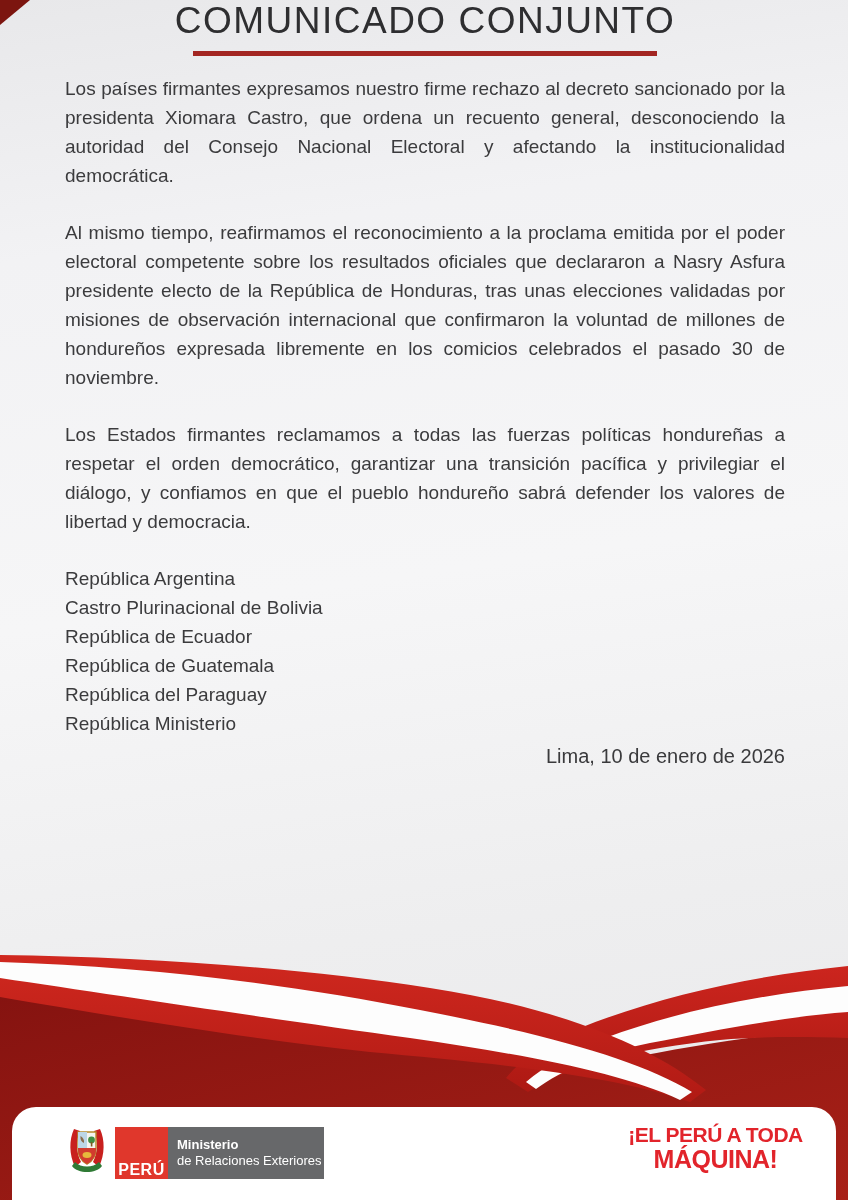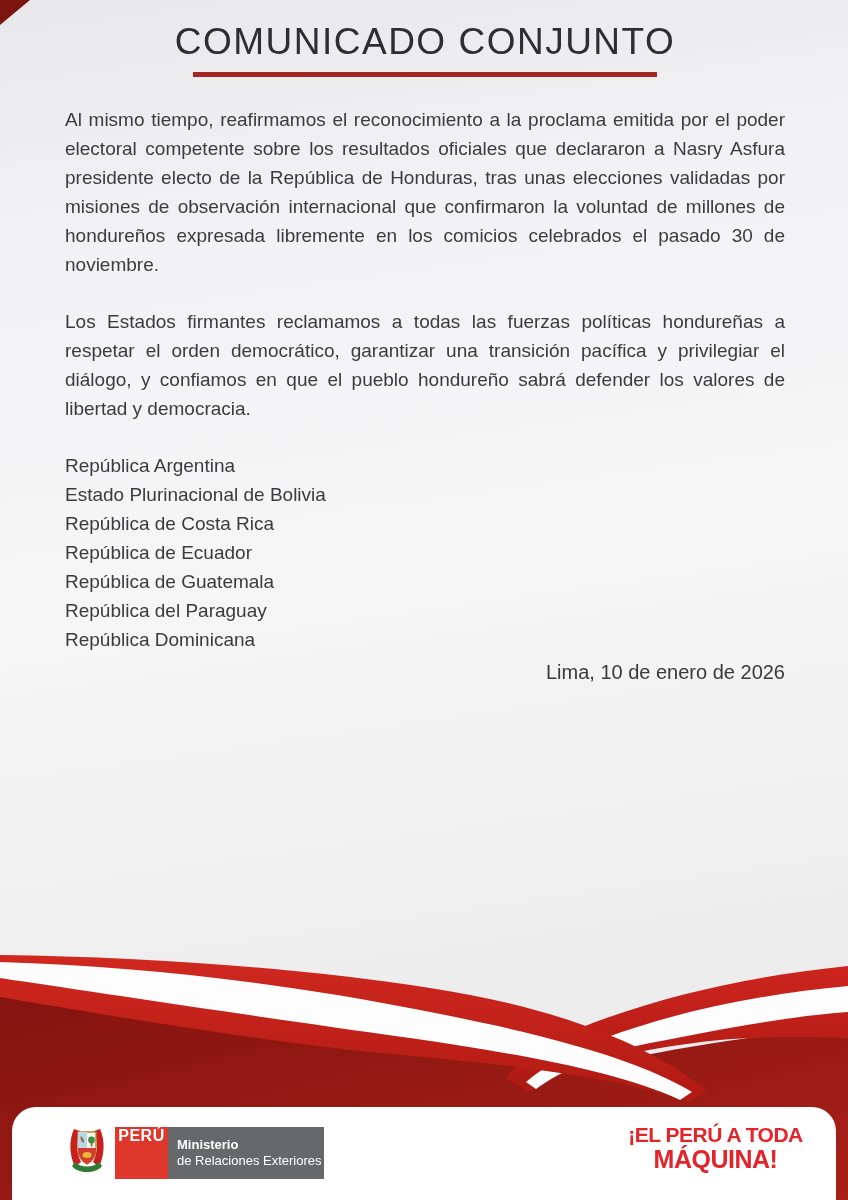--- a/index.html
+++ b/index.html
@@ -25,21 +25,20 @@
   .content {
     position: absolute;
     left: 65px;
     right: 63px;
     top: 0;
     color: #3b3b3d;
   }
 
   .doc-title {
     margin: 0;
-    padding-top: 21px;
     text-align: center;
     font-size: 37px;
     line-height: 42px;
     font-weight: 500;
     letter-spacing: 1.5px;
     color: #2e2e30;
     white-space: nowrap;
   }
 
   .title-rule {
@@ -90,21 +89,21 @@
     left: 54px; top: 19px;
     height: 54px;
     display: flex;
     align-items: center;
   }
   .coat-of-arms { width: 42px; height: 54px; margin-right: 7px; }
   .logo-red-box {
     width: 53px; height: 52px;
     background: #e0372c;
     color: #ffffff;
-    display: flex; align-items: flex-start; justify-content: center;
+    display: flex; align-items: flex-end; justify-content: center;
     font-size: 16px; font-weight: 700; letter-spacing: .5px;
   }
   .logo-gray-box {
     width: 156px; height: 52px;
     background: #67686a;
     color: #ffffff;
     display: flex; flex-direction: column; justify-content: center;
     padding-left: 9px;
     font-size: 13px; line-height: 16px;
   }
@@ -126,31 +125,31 @@
 <body>
 
 <div class="page">
 
   <div class="corner-accent"></div>
 
   <div class="content">
     <h1 class="doc-title">COMUNICADO CONJUNTO</h1>
     <div class="title-rule"></div>
 
+    <p class="first">Los países firmantes expresamos nuestro firme rechazo al decreto sancionado por la presidenta Xiomara Castro, que ordena un recuento general, desconociendo la autoridad del Consejo Nacional Electoral y afectando la institucionalidad democrática.</p>
     <p>Al mismo tiempo, reafirmamos el reconocimiento a la proclama emitida por el poder electoral competente sobre los resultados oficiales que declararon a Nasry Asfura presidente electo de la República de Honduras, tras unas elecciones validadas por misiones de observación internacional que confirmaron la voluntad de millones de hondureños expresada libremente en los comicios celebrados el pasado 30 de noviembre.</p>
     <p>Los Estados firmantes reclamamos a todas las fuerzas políticas hondureñas a respetar el orden democrático, garantizar una transición pacífica y privilegiar el diálogo, y confiamos en que el pueblo hondureño sabrá defender los valores de libertad y democracia.</p>
 
     <div class="signatories">
       <div>República Argentina</div>
-      <div>Estado Plurinacional de Bolivia</div>
-      <div>República de Costa Rica</div>
+      <div>Castro Plurinacional de Bolivia</div>
       <div>República de Ecuador</div>
       <div>República de Guatemala</div>
       <div>República del Paraguay</div>
-      <div>República Dominicana</div>
+      <div>República Ministerio</div>
     </div>
 
     <div class="dateline">Lima, 10 de enero de 2026</div>
   </div>
 
   <div class="ribbon-wrap">
     <svg width="848" height="250" viewBox="0 0 848 250">
       <defs>
         <linearGradient id="maroonGrad" x1="0" y1="0" x2="1" y2="1">
           <stop offset="0" stop-color="#851310"></stop>

